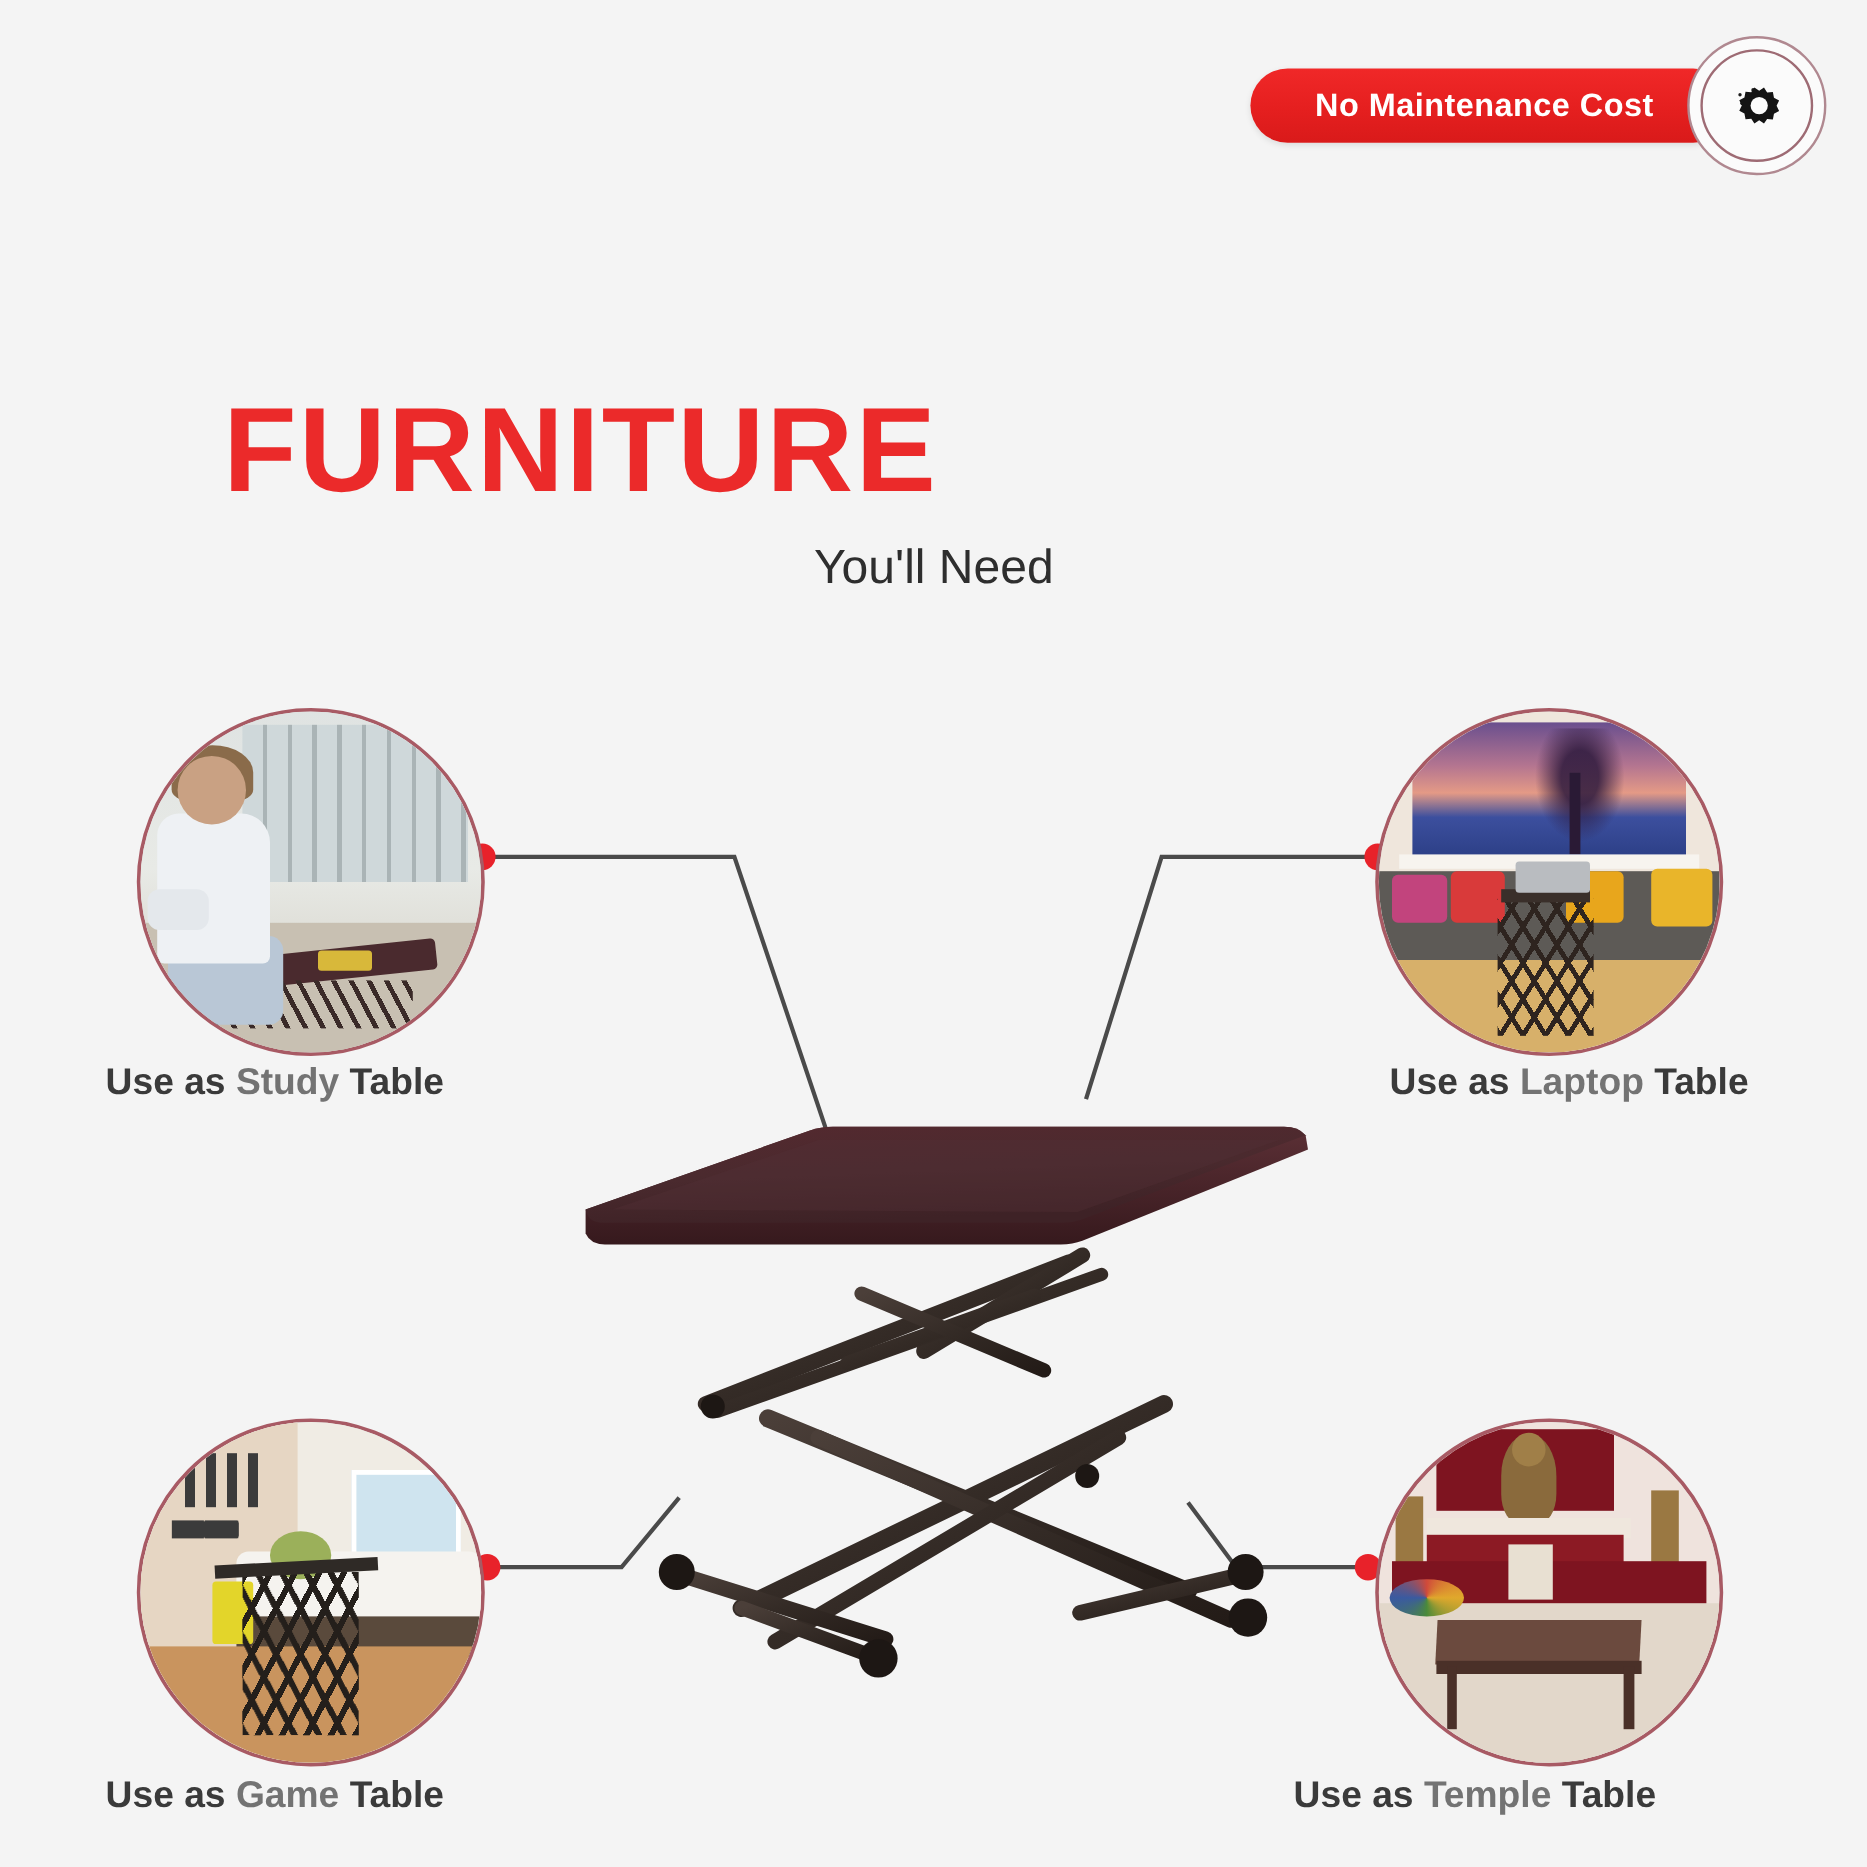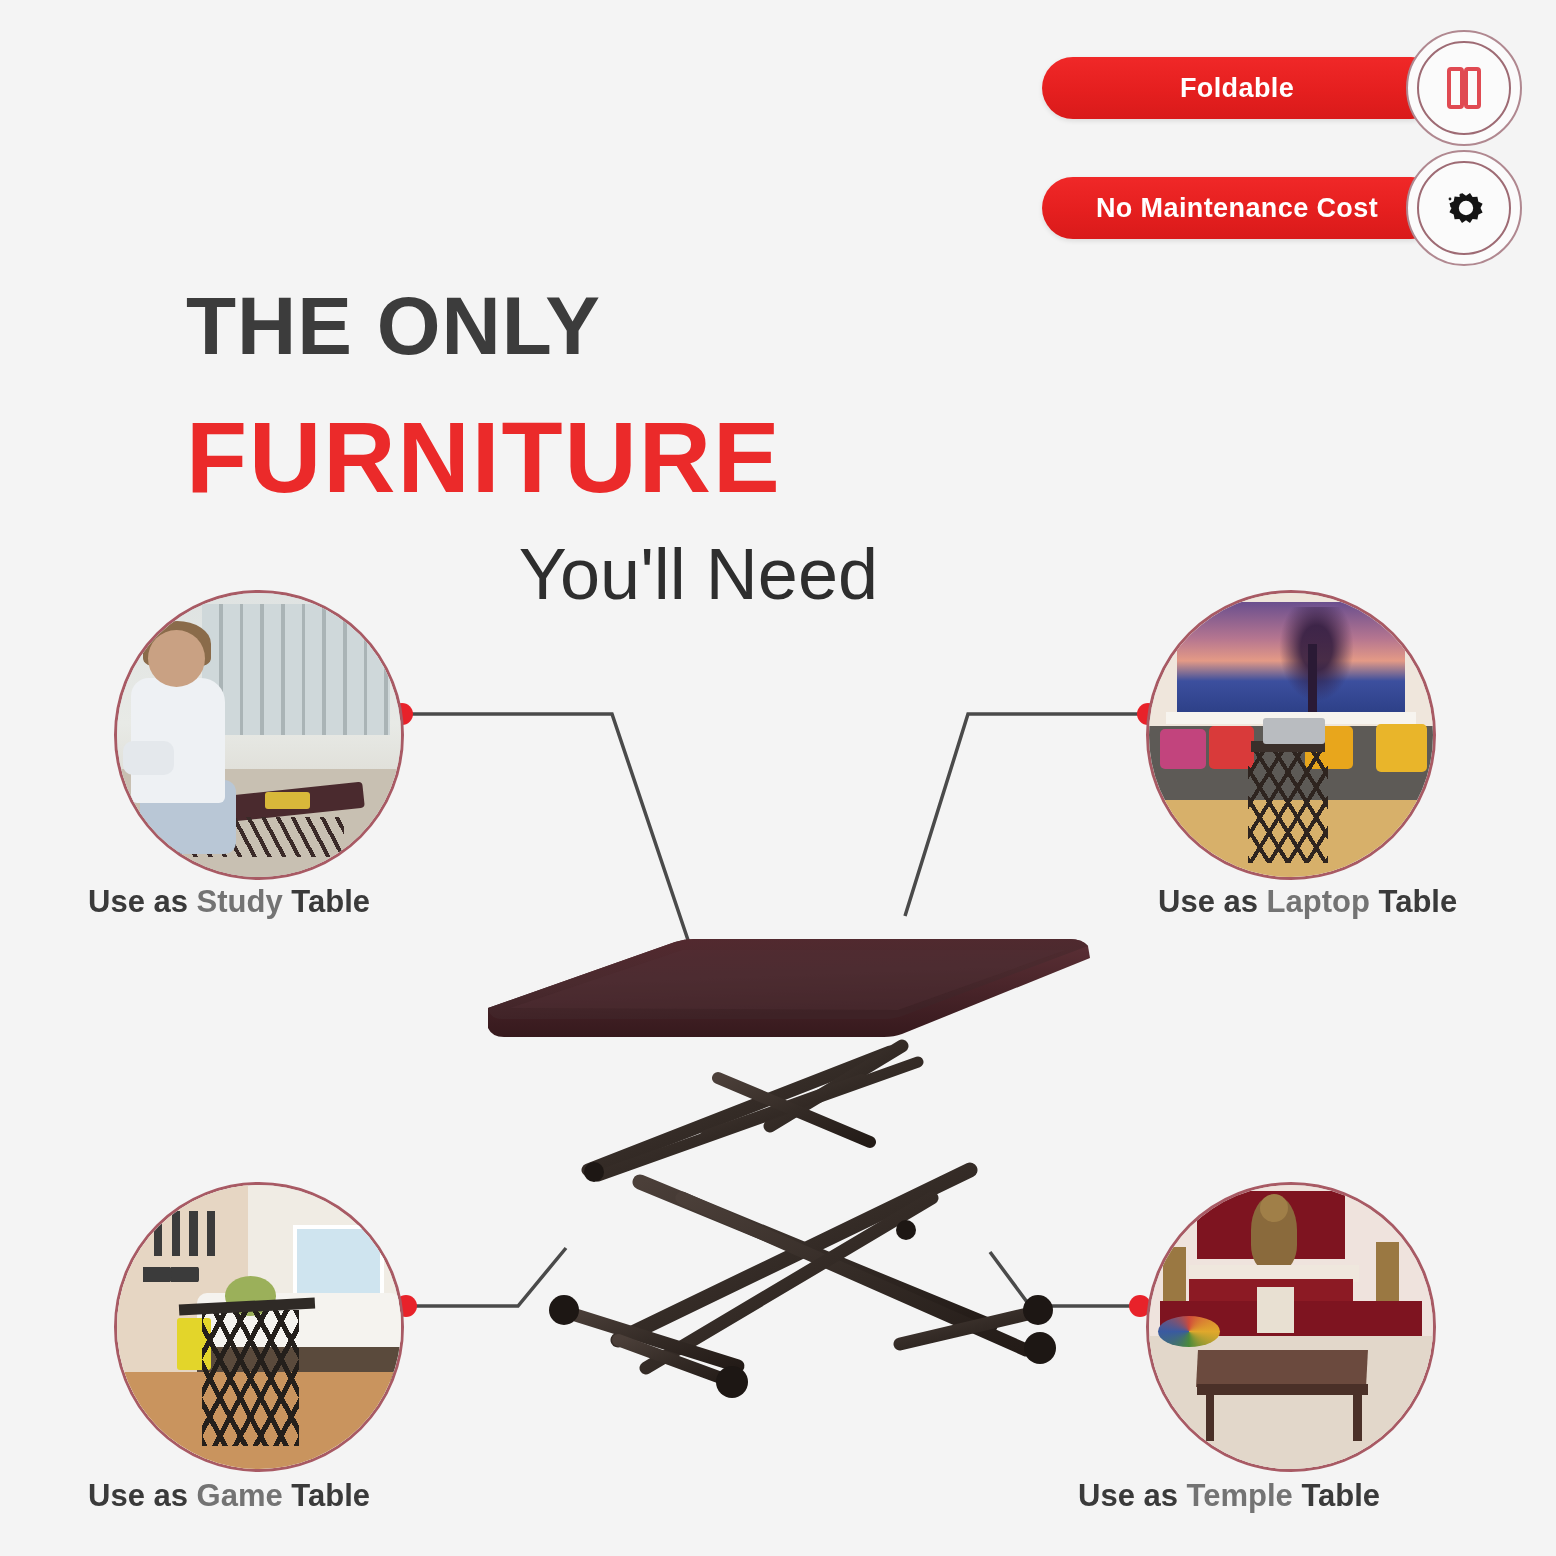--- a/index.html
+++ b/index.html
@@ -47,21 +47,21 @@
   .headline { position:absolute; left:186px; top:285px; width:700px; }
   .hl-1 {
     font-size:82px; font-weight:bold; color:#3c3c3c;
     letter-spacing:1px; line-height:1.0;
   }
   .hl-2 {
     font-size:100px; font-weight:bold; color:#eb2a2a;
     letter-spacing:2px; line-height:1.08; margin-top:36px;
   }
   .hl-3 {
-    font-size:72px; font-weight:normal; color:#2e2e2e;
+    font-size:40px; font-weight:normal; color:#2e2e2e;
     text-align:right; margin-top:22px; padding-right:8px;
   }
 
   
   .thumb {
     position:absolute; width:290px; height:290px; border-radius:50%;
     border:3px solid #a85a64; overflow:hidden; background:#ddd;
   }
   .thumb .scene { position:absolute; inset:0; }
 
@@ -164,29 +164,20 @@
   
   #product { position:absolute; left:470px; top:930px; width:640px; height:470px; }
 </style>
 </head>
 <body>
 
 <div id="stage">
 
   <div class="feature-list">
 
-    <div class="feature-row">
-      <div class="feature-pill pill-1">Foldable</div>
-      <div class="feature-icon-wrap">
-        <svg width="56" height="56" viewBox="0 0 56 56">
-          <rect x="13" y="9" width="13" height="38" rx="2" fill="none" stroke="#e04a52" stroke-width="4"></rect>
-          <rect x="30" y="9" width="13" height="38" rx="2" fill="none" stroke="#e04a52" stroke-width="4"></rect>
-        </svg>
-      </div>
-    </div>
 
     <div class="feature-row">
       <div class="feature-pill pill-2">No Maintenance Cost</div>
       <div class="feature-icon-wrap">
         <svg width="58" height="58" viewBox="0 0 58 58">
           <g fill="#1d1d1d">
             <circle cx="22" cy="22" r="2.3"></circle>
               <circle cx="17" cy="27" r="1.8"></circle>
             <circle cx="26" cy="16" r="1.6"></circle>
               <circle cx="15" cy="20" r="1.4"></circle>
@@ -194,21 +185,20 @@
           </g>
           <path fill="#141414" d="M35 14l2.6 4.1 4.8-.4.9 4.8 4.3 2.2-2.1 4.4 2.1 4.4-4.3 2.2-.9 4.8-4.8-.4L35 44l-4-2.7-4 2.7-2.6-4.1-4.8.4-.9-4.8-4.3-2.2 2.1-4.4-2.1-4.4 4.3-2.2.9-4.8 4.8.4L27 14l4 2.7z"></path>
           <circle cx="31" cy="29" r="7.2" fill="#fbfbfb"></circle>
         </svg>
       </div>
     </div>
 
   </div>
 
   <div class="headline">
-    <div class="hl-1">THE ONLY</div>
     <div class="hl-2">FURNITURE</div>
     <div class="hl-3">You'll Need</div>
   </div>
 
   <svg id="connectors" viewBox="0 0 1556 1556">
 
     <polyline points="402,714 612,714 690,946" fill="none" stroke="#4a4a4a" stroke-width="3.5"></polyline>
     <circle cx="402" cy="714" r="11" fill="#e8222a"></circle>
 
     <polyline points="1148,714 968,714 905,916" fill="none" stroke="#4a4a4a" stroke-width="3.5"></polyline>

